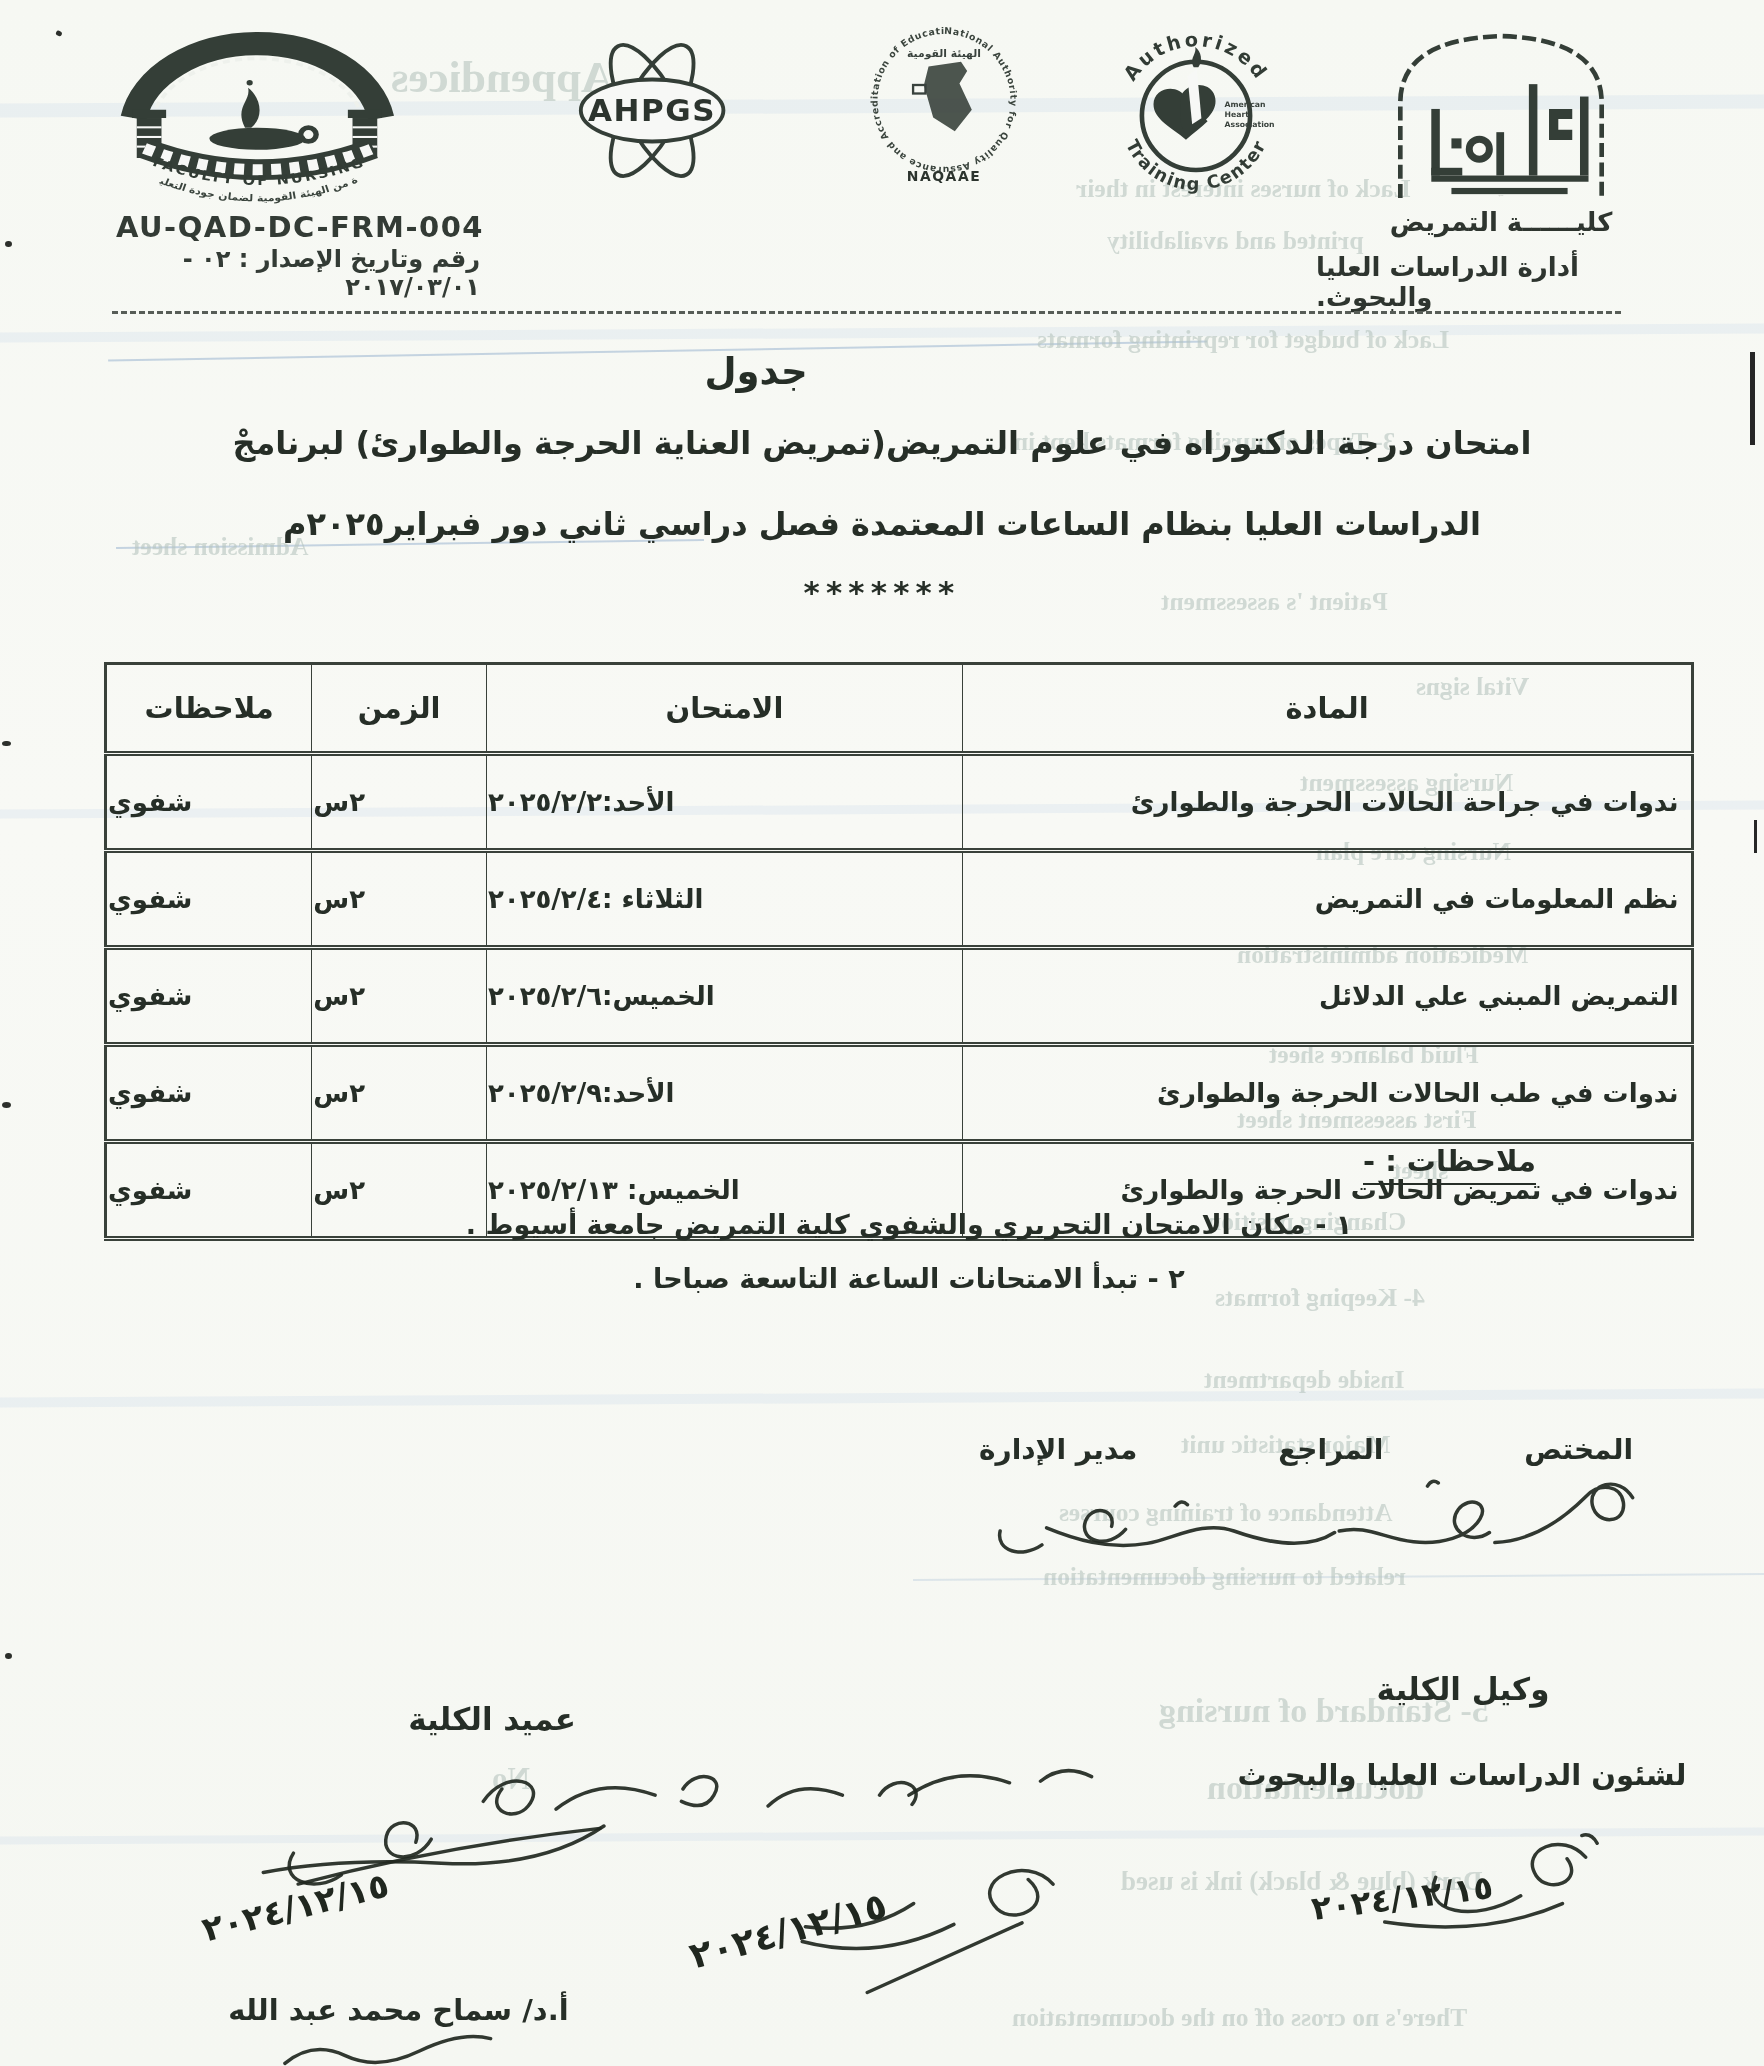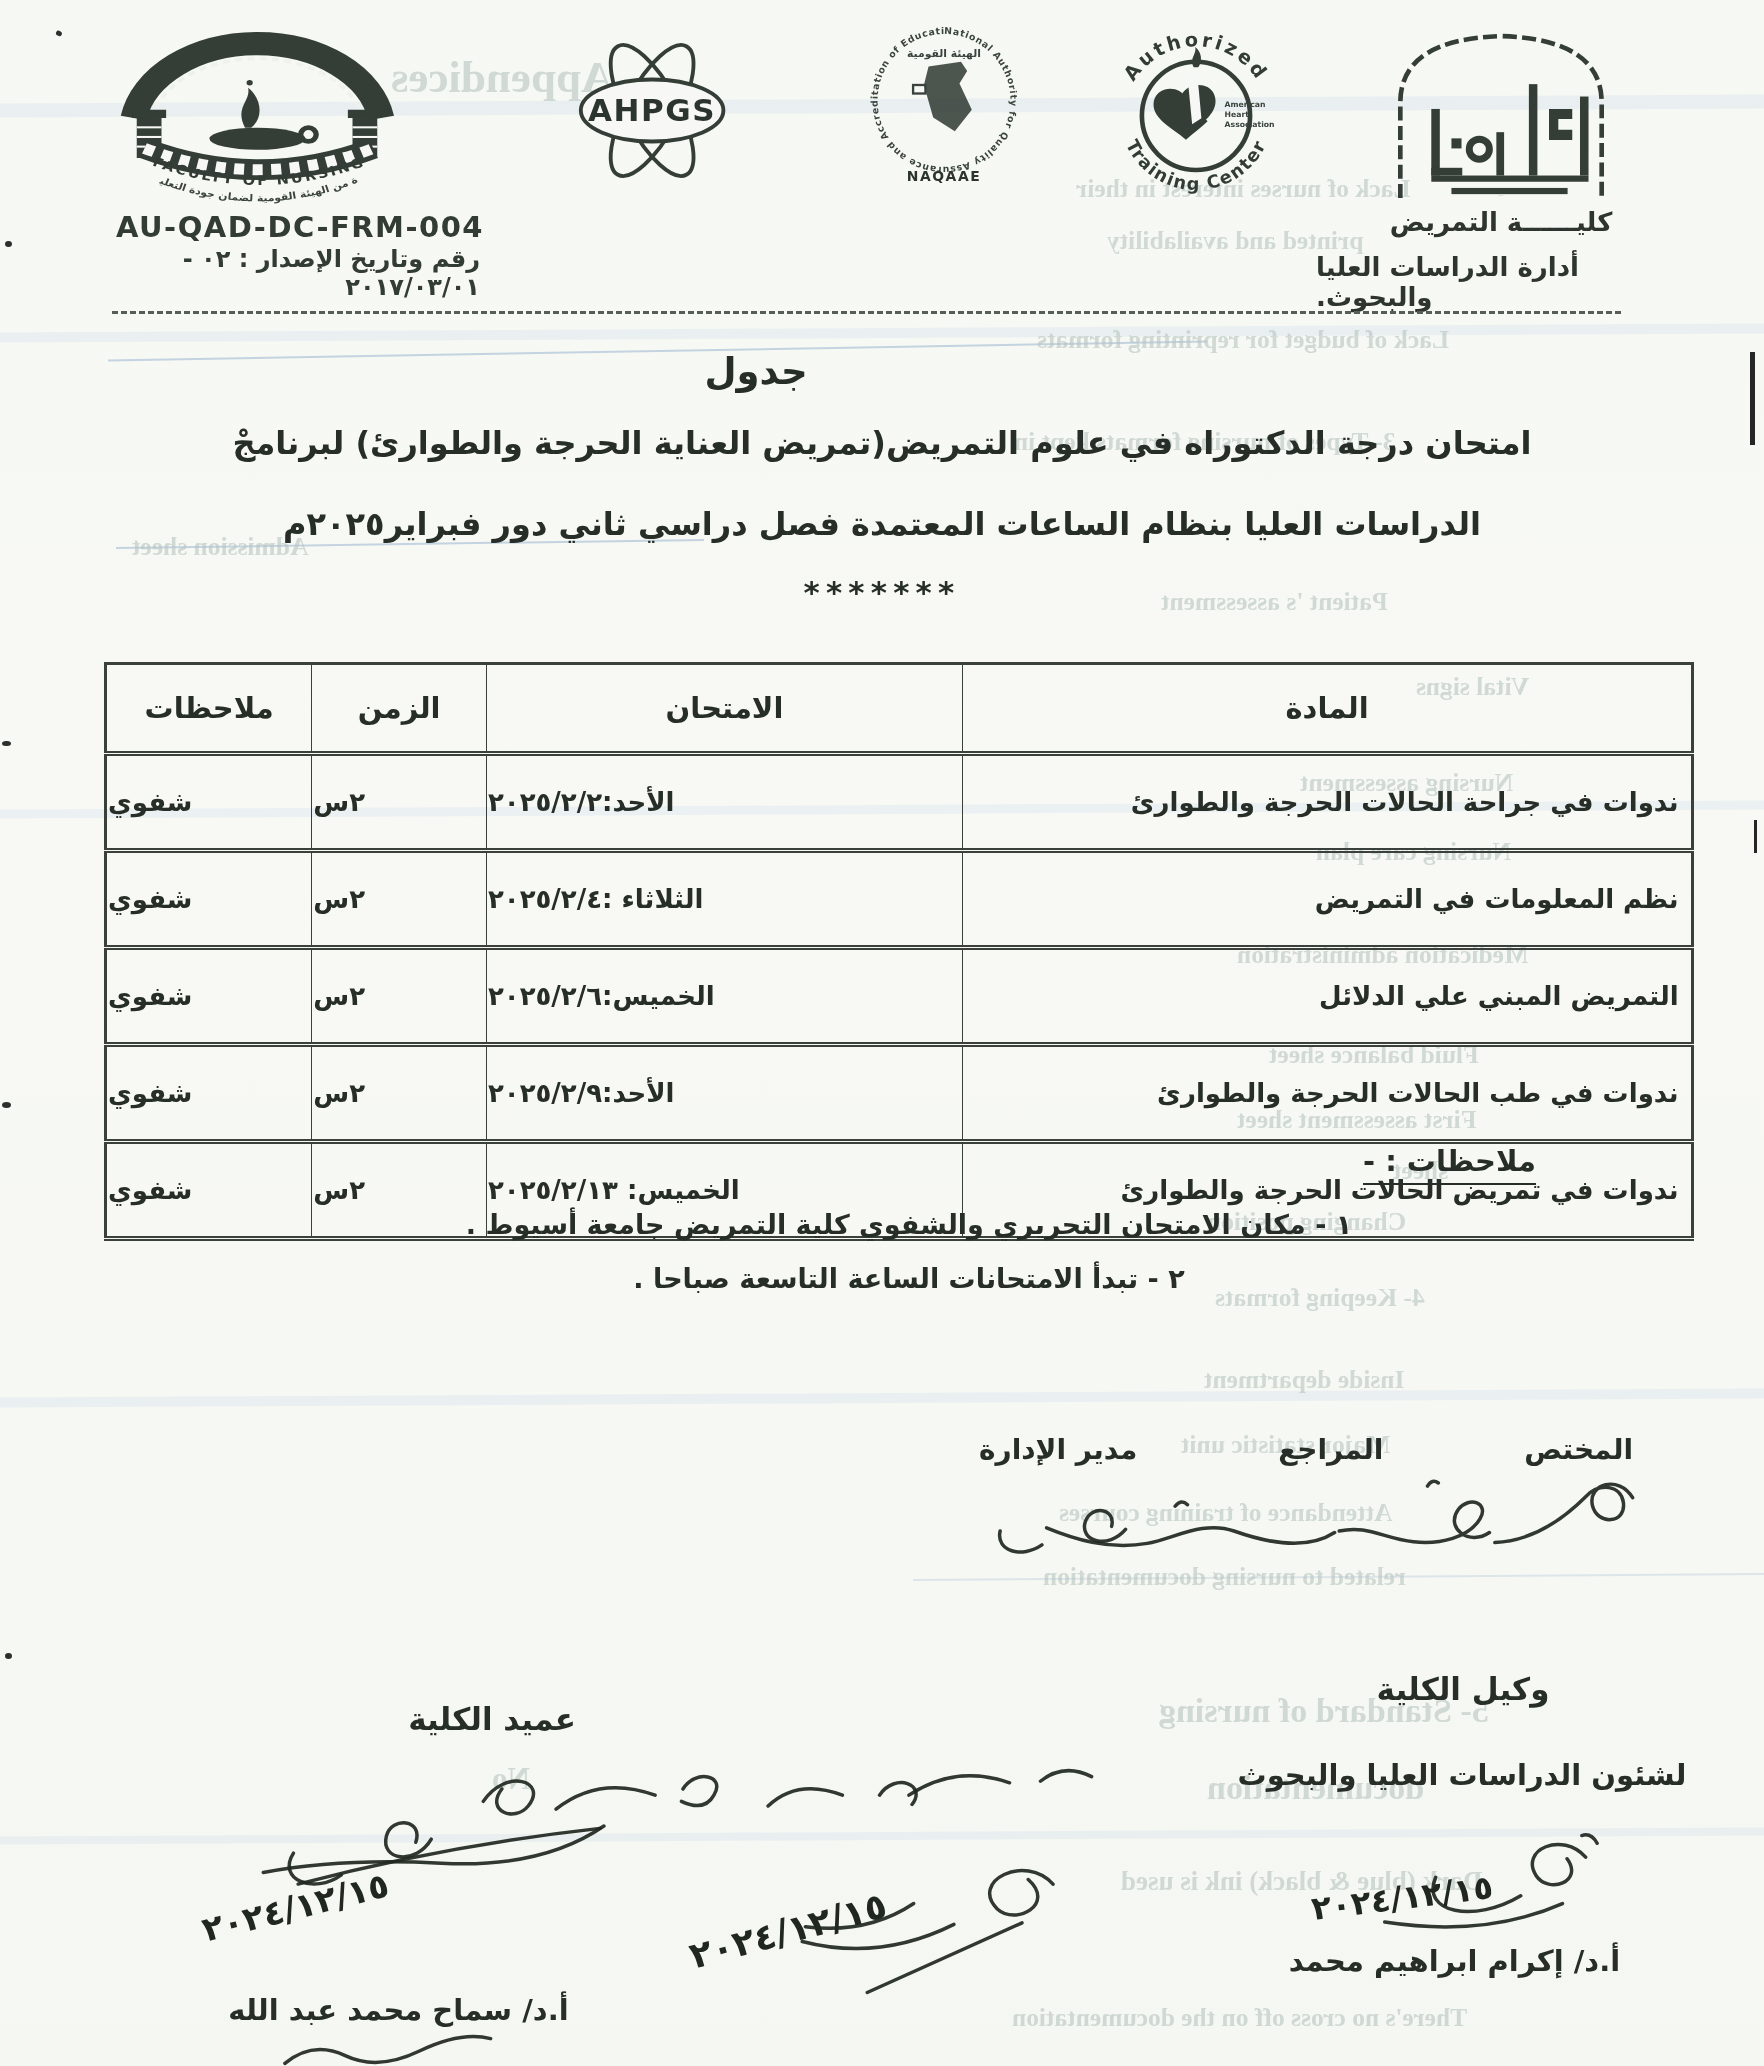--- a/index.html
+++ b/index.html
@@ -245,21 +245,20 @@
   </svg>
 
   <div class="abs b ar center signoff" style="left:1316px;top:1671px;width:294px;font-size:31px;">وكيل الكلية</div>
   <div class="abs b ar center signoff" style="left:1230px;top:1758px;width:464px;font-size:29px;">لشئون الدراسات العليا والبحوث</div>
   <svg class="abs sig" style="left:1292px;top:1803px;" width="340" height="147" viewBox="0 0 440 190">
     <path d="M380,70 c-30,-34 -86,-10 -64,24 c16,24 62,8 40,-22 m-60,48 c-60,36 -130,22 -110,-24"></path>
     <path d="M350,130 q-100,44 -230,24"></path>
     <path d="M395,52 q-8,-14 -20,-10"></path>
   </svg>
   <div class="hw-date" style="left:1311px;top:1879px;font-size:32.5px;transform:rotate(-7deg);">٢٠٢٤/١٢/١٥</div>
-  <div class="abs b ar center signoff" style="left:1207px;top:1944px;width:495px;font-size:29px;">أ.د/ إكرام ابراهيم محمد</div>
 
   <svg class="abs sig" style="left:429px;top:1741px;" width="689" height="89" viewBox="0 0 890 115">
     <path d="M70,78 c30,-44 84,-26 58,6 c-18,22 -56,6 -34,-22 m70,26 q56,-44 128,-18 m36,-8 c16,-26 56,-18 40,8 q-12,22 -42,8 m112,6 q38,-36 96,-14 m48,0 c20,-30 62,-14 42,12"></path>
     <path d="M620,70 q60,-40 130,-16 m40,-2 q30,-24 66,-6"></path>
   </svg>
   <svg class="abs sig" style="left:635px;top:1830px;" width="480" height="178" viewBox="0 0 620 230">
     <path d="M540,70 c-36,-40 -108,-4 -72,32 c24,22 76,-6 40,-38 m-96,58 q-96,48 -196,22"></path>
     <path d="M500,120 L300,210"></path>
     <path d="M360,95 q-60,40 -140,30"></path>
   </svg>

